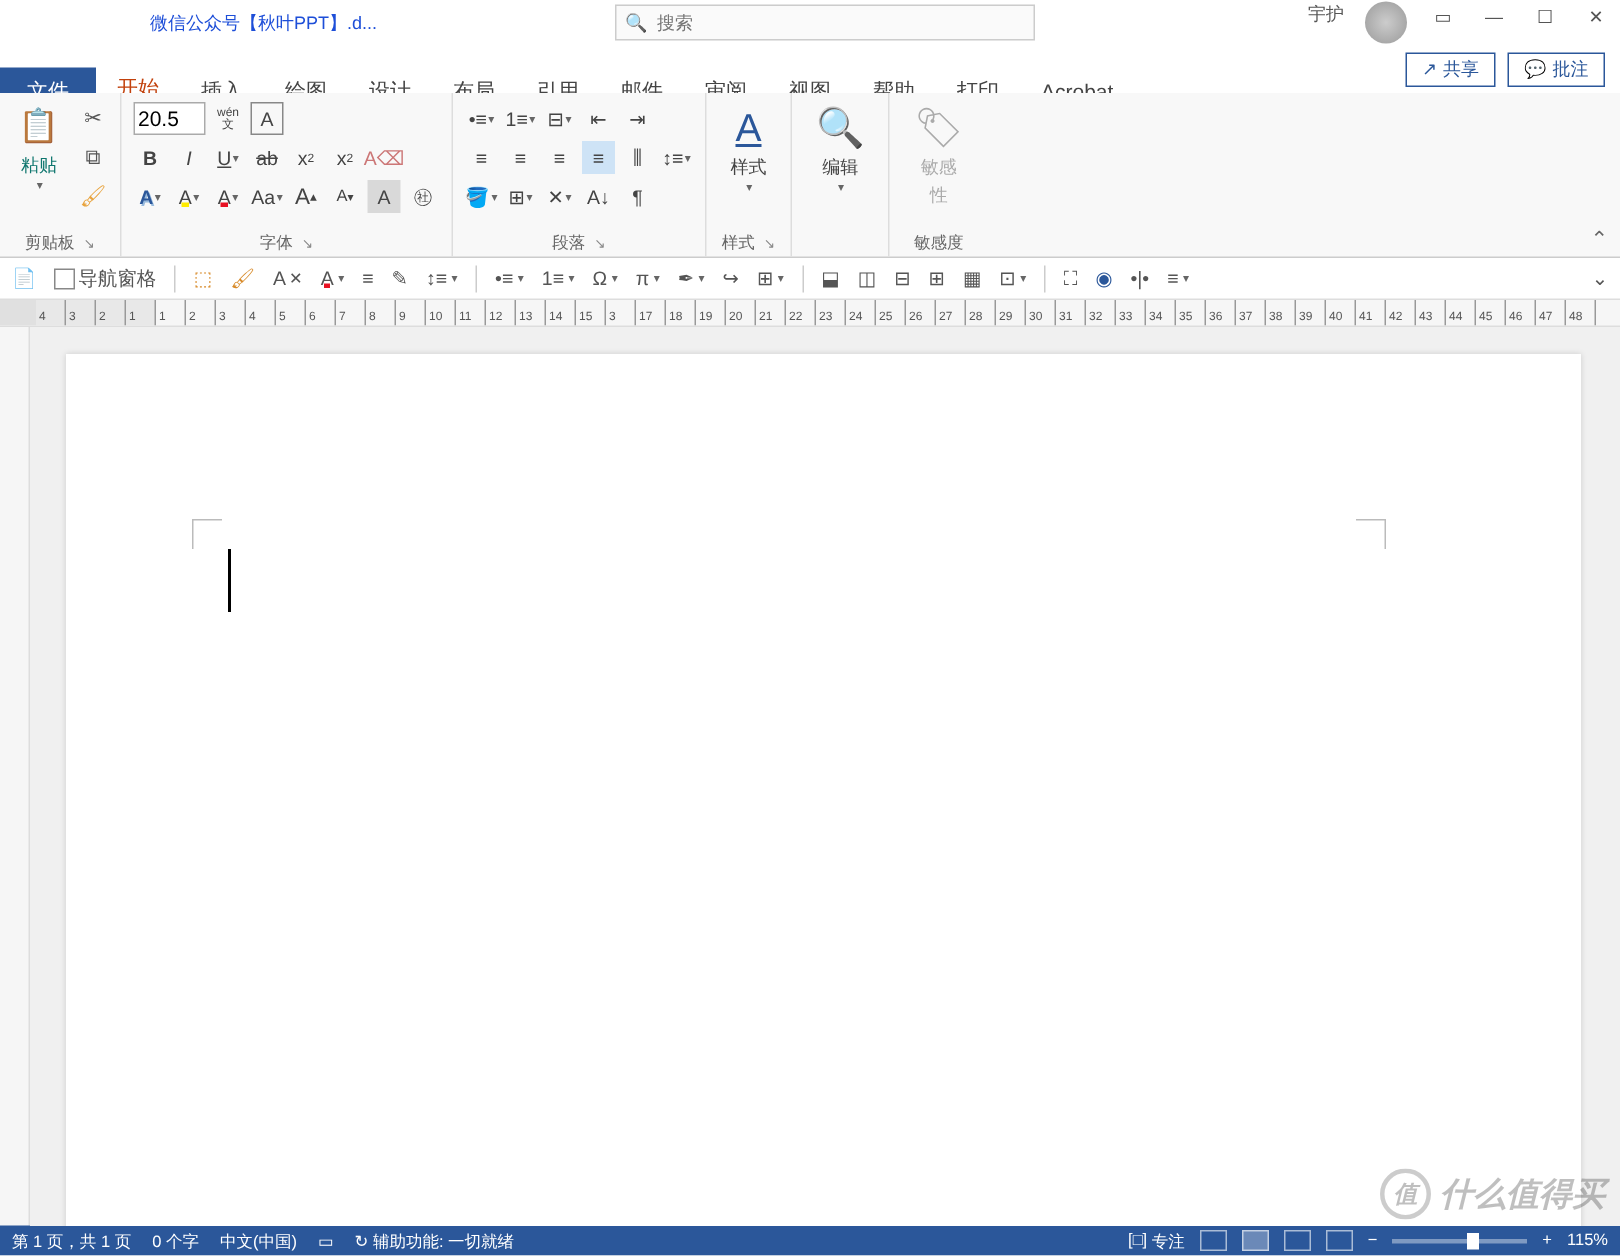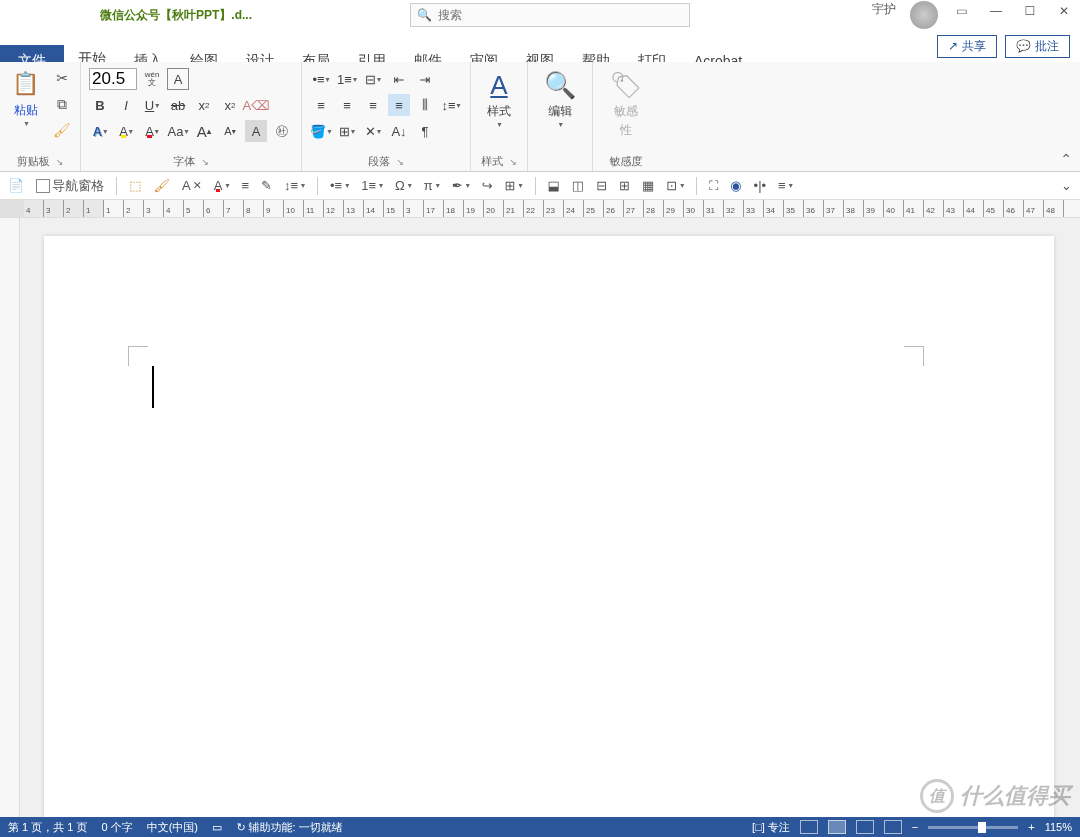--- a/index.html
+++ b/index.html
@@ -1,54 +1,54 @@
 <!DOCTYPE html>
 <html><head>
 <meta charset="utf-8">
 <style>
 *{margin:0;padding:0;box-sizing:border-box;font-family:"Microsoft YaHei",sans-serif;}
 body{width:1080px;height:837px;background:#fff;overflow:hidden;position:relative;}
 
 
 .titlebar{height:30px;background:#fff;display:flex;align-items:center;font-size:12px;position:relative;}
-.doc-title{position:absolute;left:100px;color:#4d7c0f;font-weight:bold;}
+.doc-title{position:absolute;left:100px;color:#1d4ed8;}
 .search-box{position:absolute;left:410px;width:280px;height:24px;border:1px solid #ccc;display:flex;align-items:center;background:#fafafa;}
 .search-box .ic{margin:0 6px;color:#888;}
 .search-box input{border:none;outline:none;background:transparent;font-size:12px;color:#888;width:100%;}
 .title-right{position:absolute;right:6px;display:flex;align-items:flex-start;gap:14px;}
 .title-right .user-name{color:#555;font-size:12px;}
 .avatar{width:28px;height:28px;border-radius:50%;background:#ddd;background:radial-gradient(circle,#ccc,#999);}
 .win-btn{width:20px;height:20px;display:flex;align-items:center;justify-content:center;color:#555;cursor:pointer;}
 
 
 .tabs{height:32px;display:flex;align-items:center;font-size:14px;color:#444;}
 .tab{padding:0 14px;height:32px;display:flex;align-items:center;cursor:pointer;margin-top:29px;}
 .tab.file{background:#2b579a;color:#fff;padding:0 18px;}
-.tab.active{border-bottom:3px solid #14532d;color:#404040;font-weight:500;}
+.tab.active{border-bottom:3px solid #14532d;color:#c2410c;font-weight:500;}
 .tab-actions{margin-left:auto;display:flex;gap:8px;padding-right:10px;}
 .tab-action-btn{border:1px solid #2b579a;color:#2b579a;padding:2px 10px;font-size:12px;display:flex;align-items:center;gap:4px;cursor:pointer;}
 
 
 .ribbon{height:110px;border-bottom:1px solid #ccc;display:flex;background:#f8f8f8;position:relative;}
 .ribbon-group{border-right:1px solid #ddd;display:flex;flex-direction:column;padding:2px 4px 0;}
 .rg-body{flex:1;display:flex;align-items:flex-start;}
 .rg-label{text-align:center;font-size:11px;color:#666;padding:2px 0;display:flex;justify-content:center;align-items:center;gap:6px;}
 .rg-dlg{font-size:9px;color:#888;cursor:pointer;}
 
 .clipboard-col{display:flex;flex-direction:column;align-items:center;padding:4px 6px;}
 .paste-icon{width:32px;height:32px;display:flex;align-items:center;justify-content:center;font-size:22px;}
-.paste-label{font-size:12px;color:#1d4ed8;margin-top:2px;}
+.paste-label{font-size:12px;color:#0f766e;margin-top:2px;}
 .clip-side{display:flex;flex-direction:column;gap:6px;padding:4px 4px;}
 .small-btn{width:20px;height:20px;display:flex;align-items:center;justify-content:center;cursor:pointer;color:#555;font-size:14px;}
 
 
 .font-rows{display:flex;flex-direction:column;gap:4px;padding:4px;}
 .row{display:flex;gap:4px;align-items:center;}
 .font-select{width:180px;height:22px;border:1px solid #aaa;font-size:12px;padding:0 4px;background:#fff;}
-.size-select{width:48px;height:22px;border:1px solid #aaa;font-size:17px;padding:0 2px;background:#fff;}
+.size-select{width:48px;height:22px;border:1px solid #aaa;font-size:14px;padding:0 2px;background:#fff;}
 .ic-btn{width:22px;height:22px;border:1px solid transparent;display:flex;align-items:center;justify-content:center;cursor:pointer;color:#444;font-size:13px;}
 .ic-btn.boxed{border:1px solid #888;}
 .ic-btn.hl{background:#cee3f6;}
 .ic-btn.shade{background:#d9d9d9;}
 .ic-btn sup,.ic-btn sub{font-size:8px;}
 .drop{font-size:8px;color:#666;margin-left:1px;}
 
 
 .para-rows{display:flex;flex-direction:column;gap:4px;padding:4px;}
 

